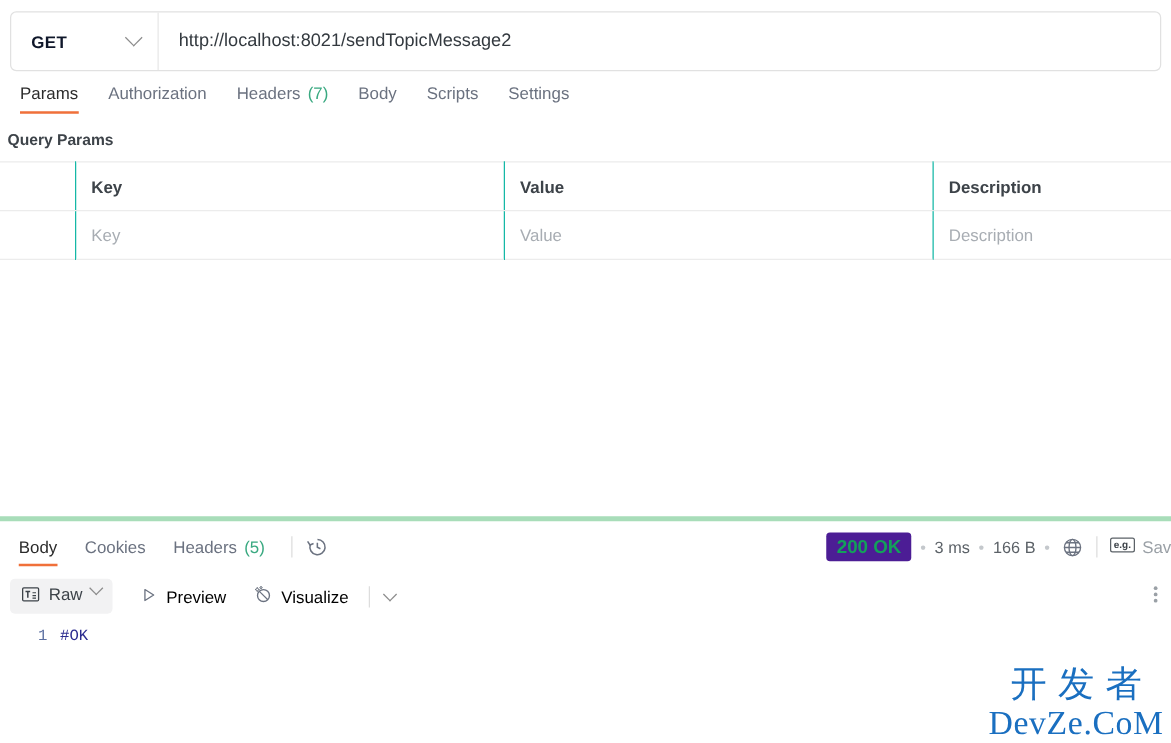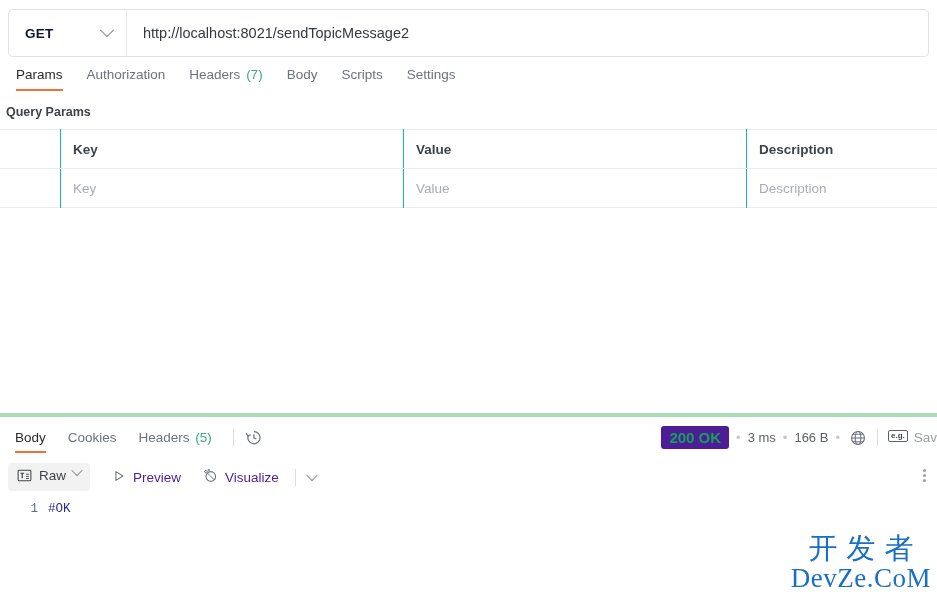--- a/index.html
+++ b/index.html
@@ -244,21 +244,21 @@
     border-radius: 4px;
     padding: 5px 9px;
     cursor: pointer;
   }
   .raw-pill .lbl { font-size: 13.5px; color: #3d4349; }
   .tool-item {
     display: flex;
     align-items: center;
     gap: 7px;
     margin-left: 22px;
-    color: #4c1d95;
+    color: #000000;
     font-size: 13.5px;
     cursor: pointer;
   }
   .small-chev {
     display: inline-block;
     width: 7px;
     height: 7px;
     border-right: 1.4px solid #8c8c8c;
     border-bottom: 1.4px solid #8c8c8c;
     transform: rotate(45deg) translate(-1px,-1px);

